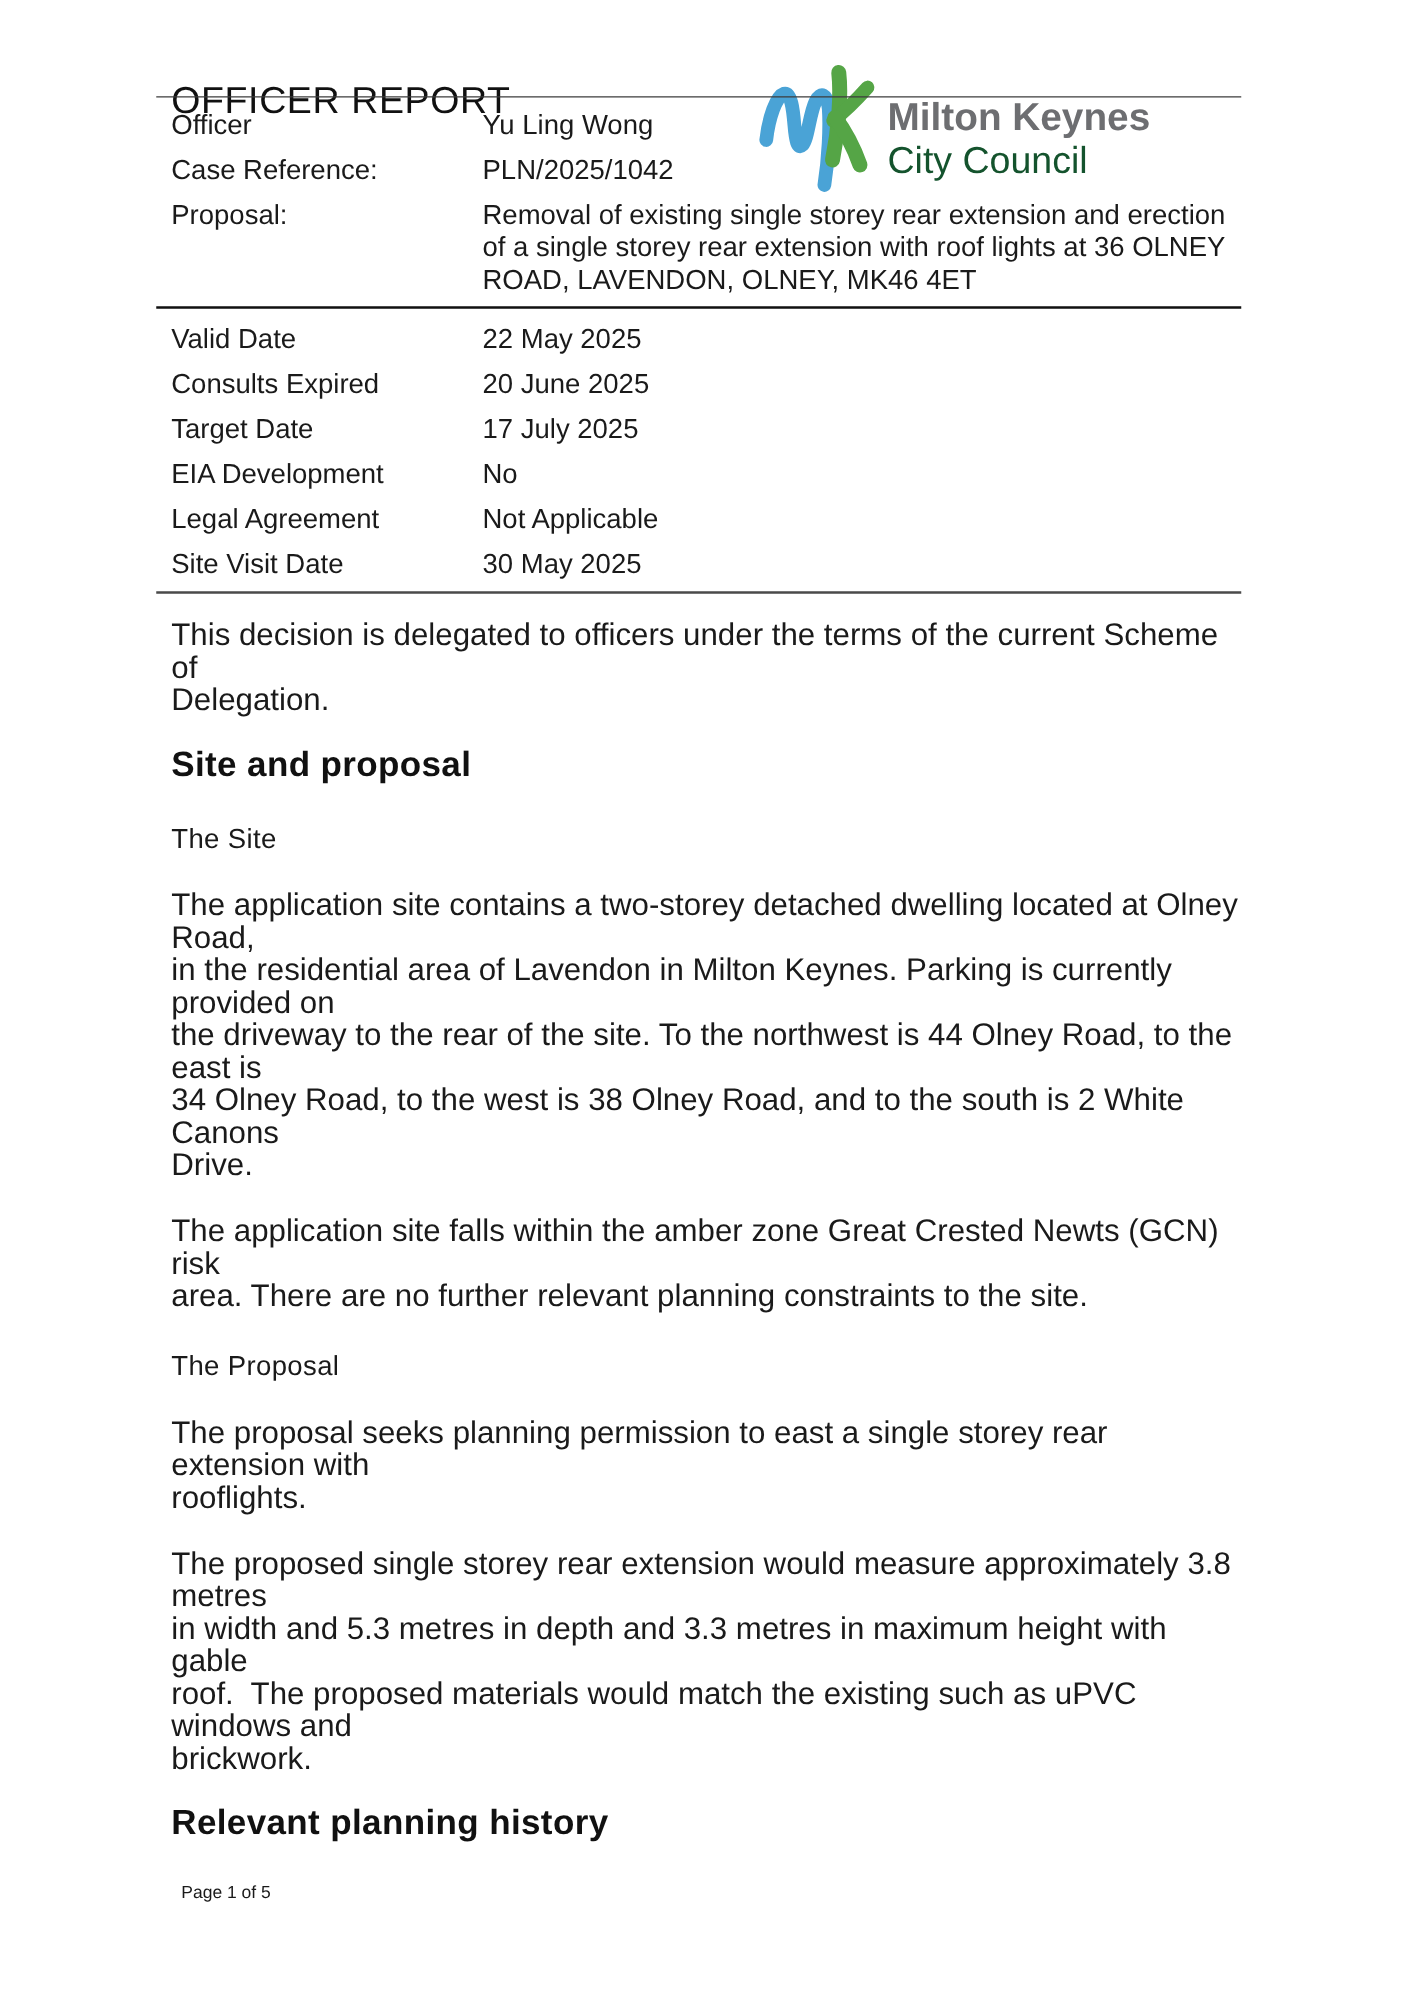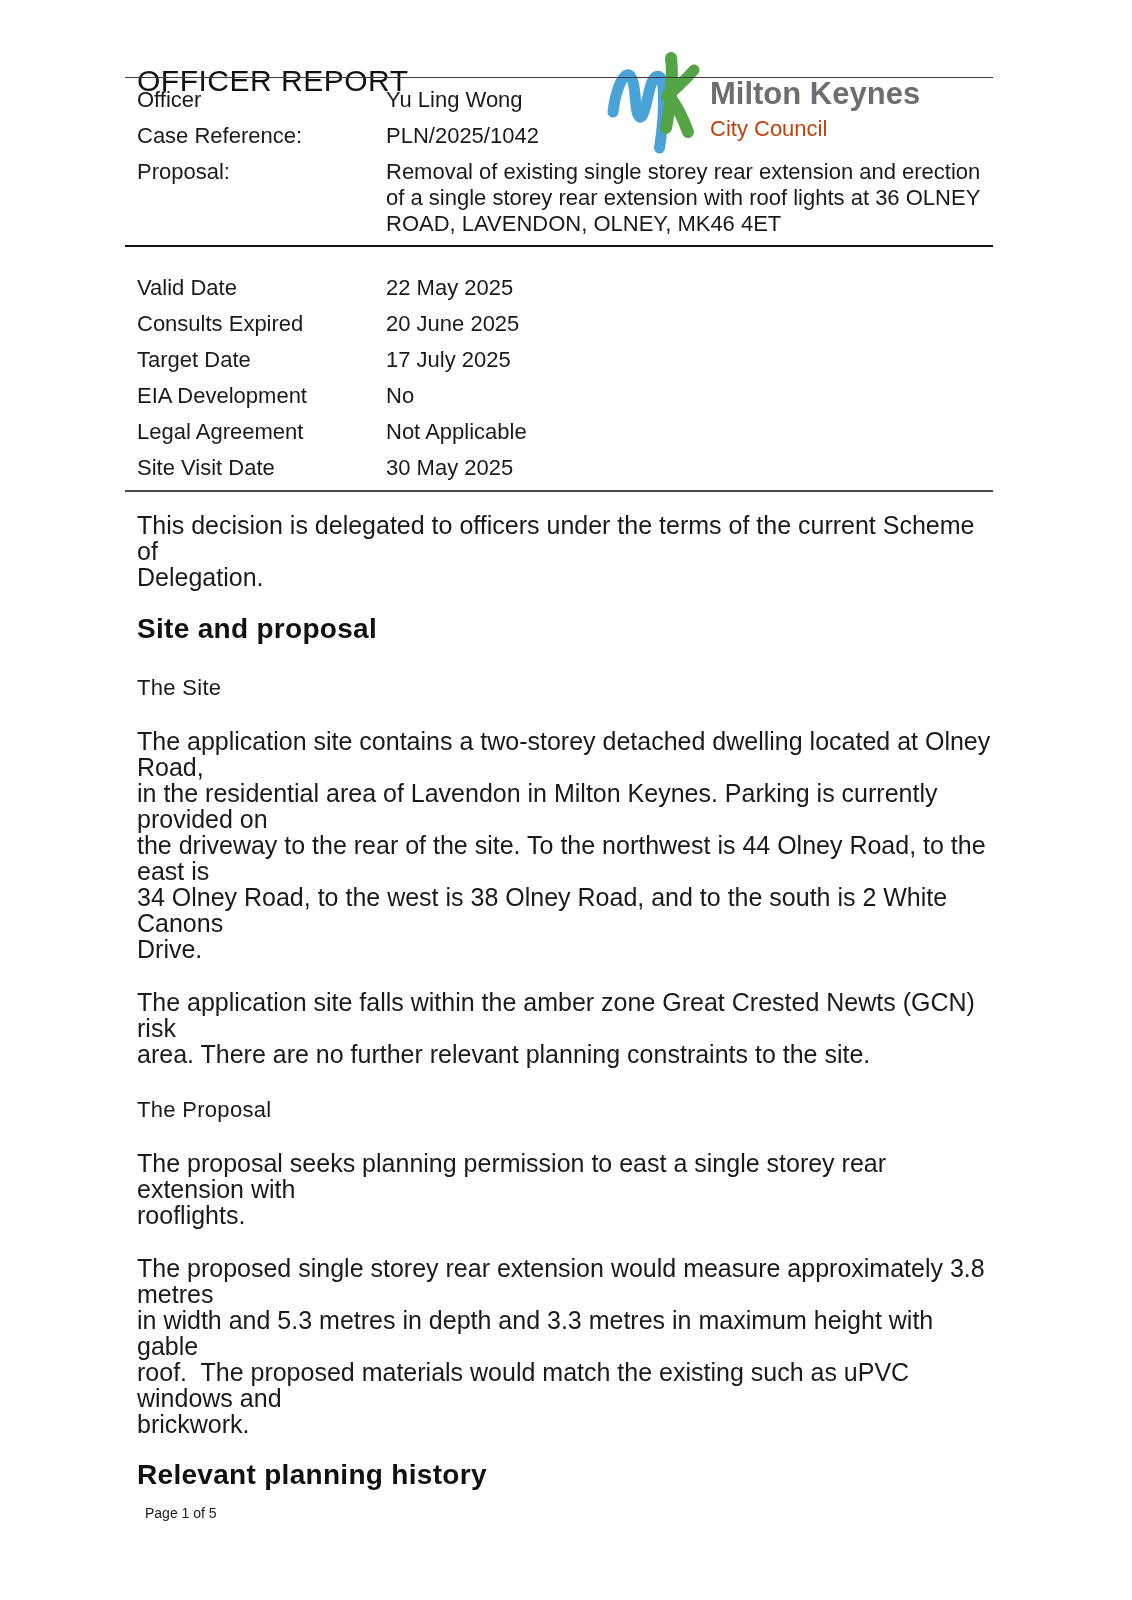--- a/index.html
+++ b/index.html
@@ -17,29 +17,29 @@
     font-size:30px;line-height:34px;font-weight:400;
     letter-spacing:0.5px;color:#111111;
   }
   .logo{
     position:absolute;left:602px;top:48px;
     display:flex;align-items:center;
   }
   .logo svg{display:block;}
   .logo-text{margin-left:8px;margin-top:16px;color:#6d6e71;}
   .logo-line1{font-size:31px;line-height:36px;font-weight:bold;color:#6d6e71;}
-  .logo-line2{font-size:22px;line-height:33px;font-weight:400;color:#c2410c;}
+  .logo-line2{font-size:30px;line-height:33px;font-weight:400;color:#14532d;}
   
   .info-table{
     position:relative;
     margin-left:125px;width:868px;
     font-size:22px;line-height:26px;
   }
   .table-case{margin-top:77px;border-top:1px solid #3d3d3d;padding:4px 0 2px 0;}
-  .table-dates{border-top:2px solid #111111;border-bottom:2px solid #4a4a4a;padding:23px 0 4px 0;}
+  .table-dates{border-top:2px solid #111111;border-bottom:2px solid #4a4a4a;padding:6px 0 4px 0;}
   .trow{display:flex;padding:5px 0;}
   .trow-tall{padding:5px 0 6px 0;}
   .tlabel{width:217px;flex:0 0 217px;padding-left:12px;box-sizing:border-box;}
   .tvalue{flex:1;white-space:pre-wrap;margin-left:44px;}
   
   .para{
     margin:27px 0 0 137px;width:856px;
     font-size:25px;line-height:26px;
     white-space:pre-wrap;
   }

